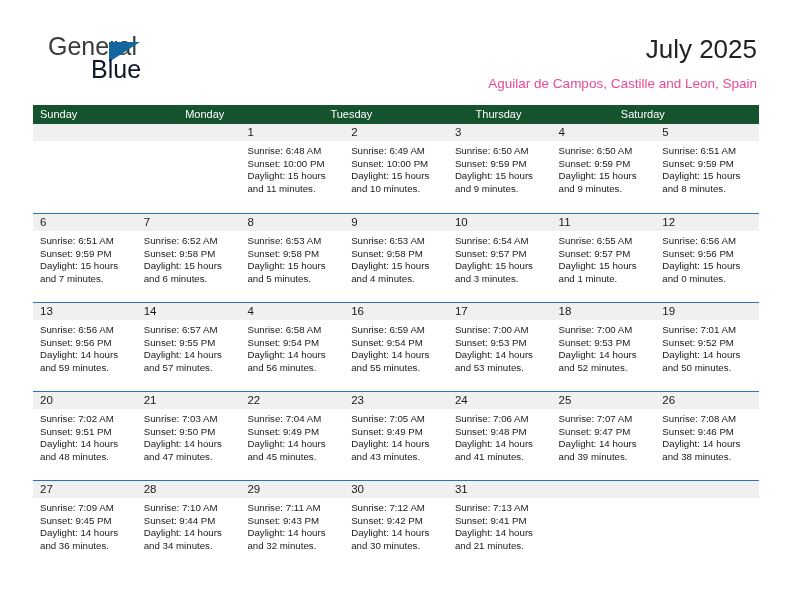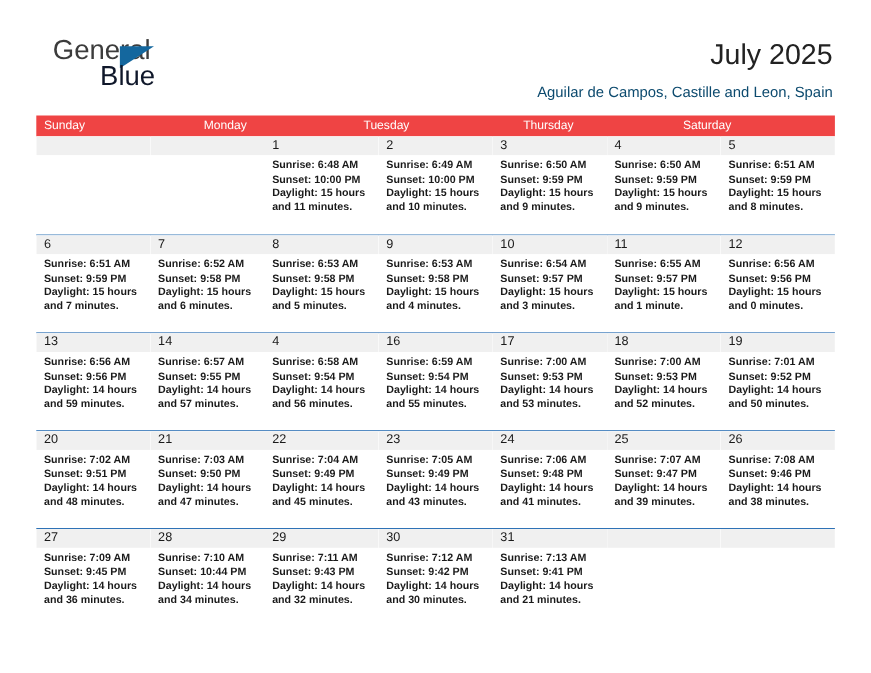--- a/index.html
+++ b/index.html
@@ -64,35 +64,35 @@
     font-size: 26px;
     color: #222222;
     text-align: center;
     white-space: nowrap;
   }
   .subtitle {
     position: absolute;
     right: 35px;
     top: 76px;
     font-size: 13.5px;
-    color: #0c4a6e;
+    color: #ec4899;
     text-align: center;
     white-space: nowrap;
   }
 
   
   .calendar {
     position: absolute;
     left: 33px;
     top: 105px;
     width: 726px;
   }
   .cal-head {
     display: flex;
-    background: #ef4444;
+    background: #14532d;
     height: 19px;
   }
   .cal-head .hcell {
     flex: 1 1 0;
     color: #ffffff;
     font-size: 11px;
     line-height: 19px;
     padding-left: 7px;
     box-sizing: border-box;
     overflow: hidden;
@@ -125,21 +125,20 @@
     box-sizing: border-box;
   }
   .daycell.empty .daynum-band {
     background: #f0f0f0;
   }
   .dayinfo {
     padding: 4px 6px 0 7px;
     font-size: 9.7px;
     line-height: 12.6px;
     color: #1a1a1a;
-    font-weight: bold;
   }
   .dayinfo div {
     white-space: nowrap;
   }
 </style>
 </head>
 <body>
 
 <div class="page">
 
@@ -433,21 +432,21 @@
           <div>Sunrise: 7:09 AM</div>
           <div>Sunset: 9:45 PM</div>
           <div>Daylight: 14 hours</div>
           <div>and 36 minutes.</div>
         </div>
       </div>
       <div class="daycell">
         <div class="daynum-band">28</div>
         <div class="dayinfo">
           <div>Sunrise: 7:10 AM</div>
-          <div>Sunset: 10:44 PM</div>
+          <div>Sunset: 9:44 PM</div>
           <div>Daylight: 14 hours</div>
           <div>and 34 minutes.</div>
         </div>
       </div>
       <div class="daycell">
         <div class="daynum-band">29</div>
         <div class="dayinfo">
           <div>Sunrise: 7:11 AM</div>
           <div>Sunset: 9:43 PM</div>
           <div>Daylight: 14 hours</div>

